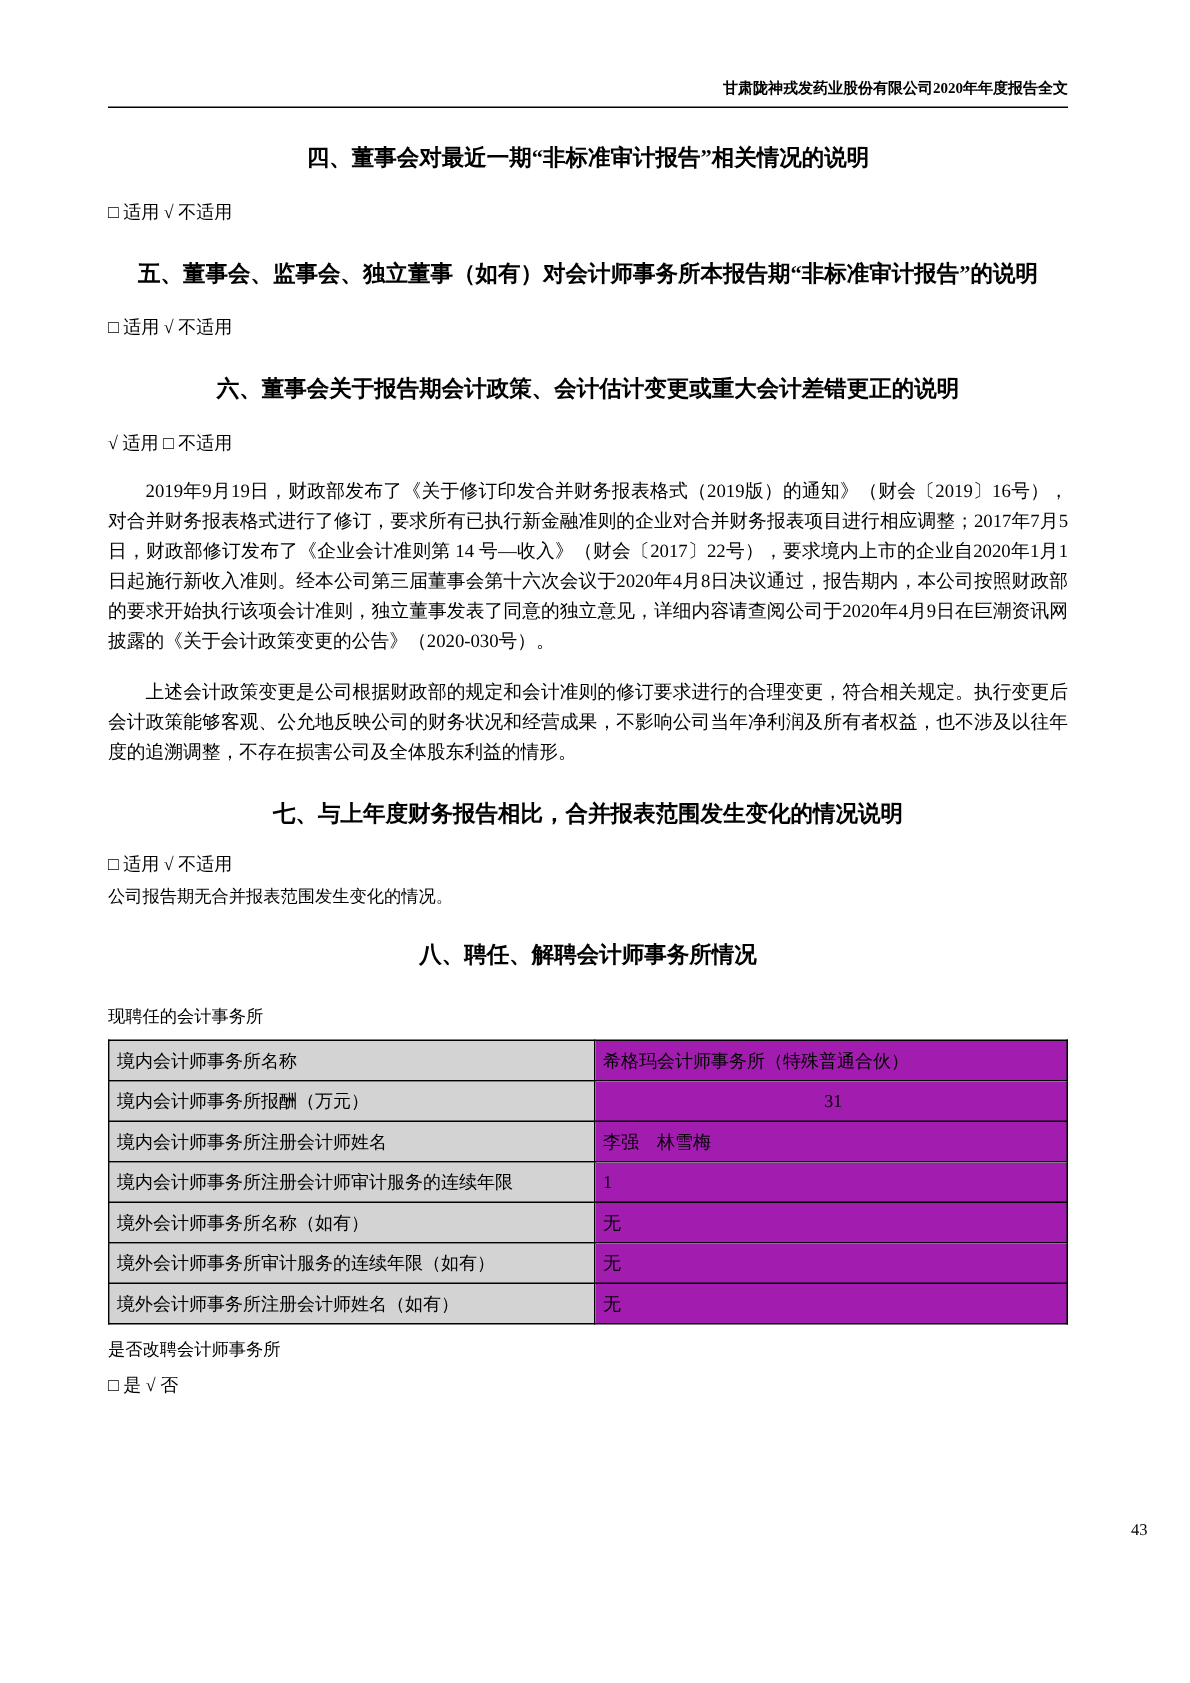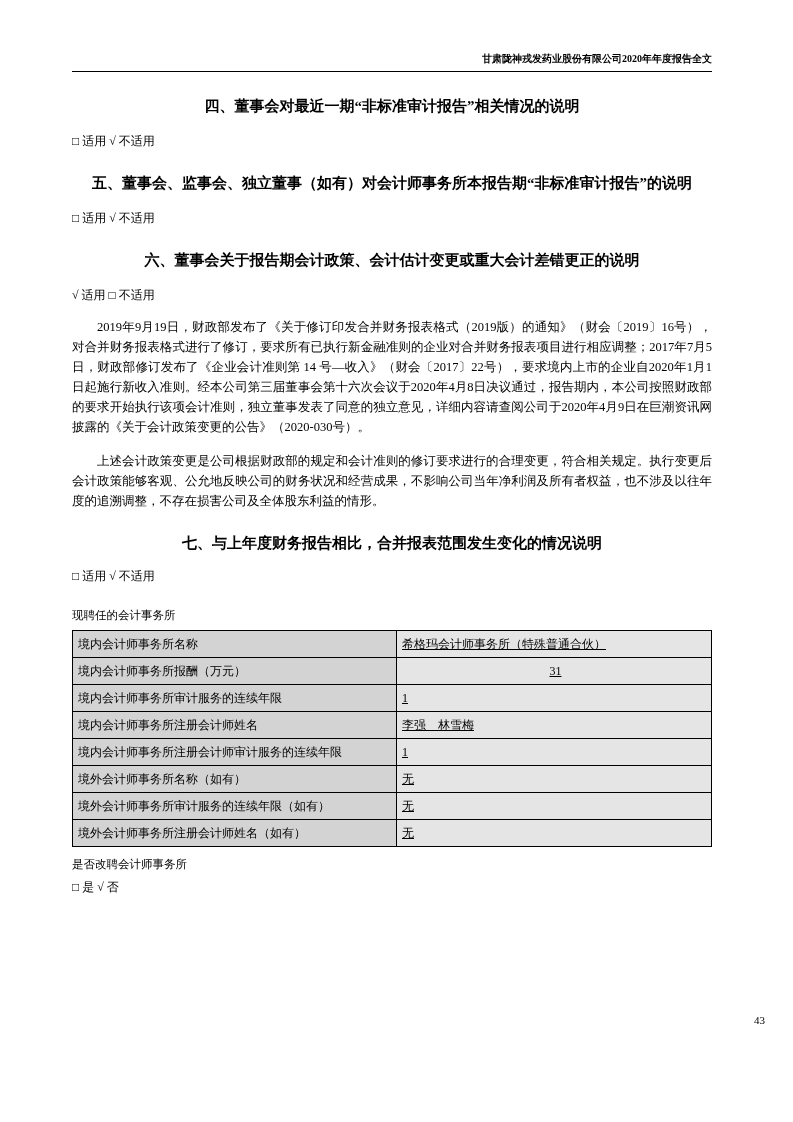--- a/index.html
+++ b/index.html
@@ -66,21 +66,21 @@
     line-height: 14px;
     padding: 2px 5px;
     vertical-align: middle;
     overflow: hidden;
     white-space: nowrap;
   }
   td.label-cell {
     width: 324px;
     background: var(--label-bg);
   }
-  td.value-cell { background: #e5e5e5; text-decoration: underline; }
+  td.value-cell { background: #a21caf; }
   td.value-cell.num { text-align: center; padding-right: 2px; }
   .question {
     margin-top: 10px;
     font-size: 11.5px;
     line-height: 14px;
   }
   .answer {
     margin-top: 9px;
     font-size: 12px;
     line-height: 15px;
@@ -108,36 +108,34 @@
     <h2 class="sec-heading">五、董事会、监事会、独立董事（如有）对会计师事务所本报告期“非标准审计报告”的说明</h2>
     <p class="applicability">□ 适用 √ 不适用</p>
 
     <h2 class="sec-heading">六、董事会关于报告期会计政策、会计估计变更或重大会计差错更正的说明</h2>
     <p class="applicability">√ 适用  □ 不适用</p>
     <p class="body-para">2019年9月19日，财政部发布了《关于修订印发合并财务报表格式（2019版）的通知》（财会〔2019〕16号），对合并财务报表格式进行了修订，要求所有已执行新金融准则的企业对合并财务报表项目进行相应调整；2017年7月5日，财政部修订发布了《企业会计准则第 14 号—收入》（财会〔2017〕22号），要求境内上市的企业自2020年1月1日起施行新收入准则。经本公司第三届董事会第十六次会议于2020年4月8日决议通过，报告期内，本公司按照财政部的要求开始执行该项会计准则，独立董事发表了同意的独立意见，详细内容请查阅公司于2020年4月9日在巨潮资讯网披露的《关于会计政策变更的公告》（2020-030号）。</p>
     <p class="body-para">上述会计政策变更是公司根据财政部的规定和会计准则的修订要求进行的合理变更，符合相关规定。执行变更后会计政策能够客观、公允地反映公司的财务状况和经营成果，不影响公司当年净利润及所有者权益，也不涉及以往年度的追溯调整，不存在损害公司及全体股东利益的情形。</p>
 
     <h2 class="sec-heading tight">七、与上年度财务报告相比，合并报表范围发生变化的情况说明</h2>
     <p class="applicability tight">□ 适用 √ 不适用</p>
+    <p class="small-note">公司报告期无合并报表范围发生变化的情况。</p>
 
+    <h2 class="sec-heading tight">八、聘任、解聘会计师事务所情况</h2>
     <p class="table-intro">现聘任的会计事务所</p>
 
     <table class="firm-table">
       <tbody>
         <tr>
           <td class="label-cell">境内会计师事务所名称</td>
           <td class="value-cell">希格玛会计师事务所（特殊普通合伙）</td>
         </tr>
         <tr>
           <td class="label-cell">境内会计师事务所报酬（万元）</td>
           <td class="value-cell num">31</td>
-        </tr>
-        <tr>
-          <td class="label-cell">境内会计师事务所审计服务的连续年限</td>
-          <td class="value-cell">1</td>
         </tr>
         <tr>
           <td class="label-cell">境内会计师事务所注册会计师姓名</td>
           <td class="value-cell">李强　林雪梅</td>
         </tr>
         <tr>
           <td class="label-cell">境内会计师事务所注册会计师审计服务的连续年限</td>
           <td class="value-cell">1</td>
         </tr>
         <tr>

